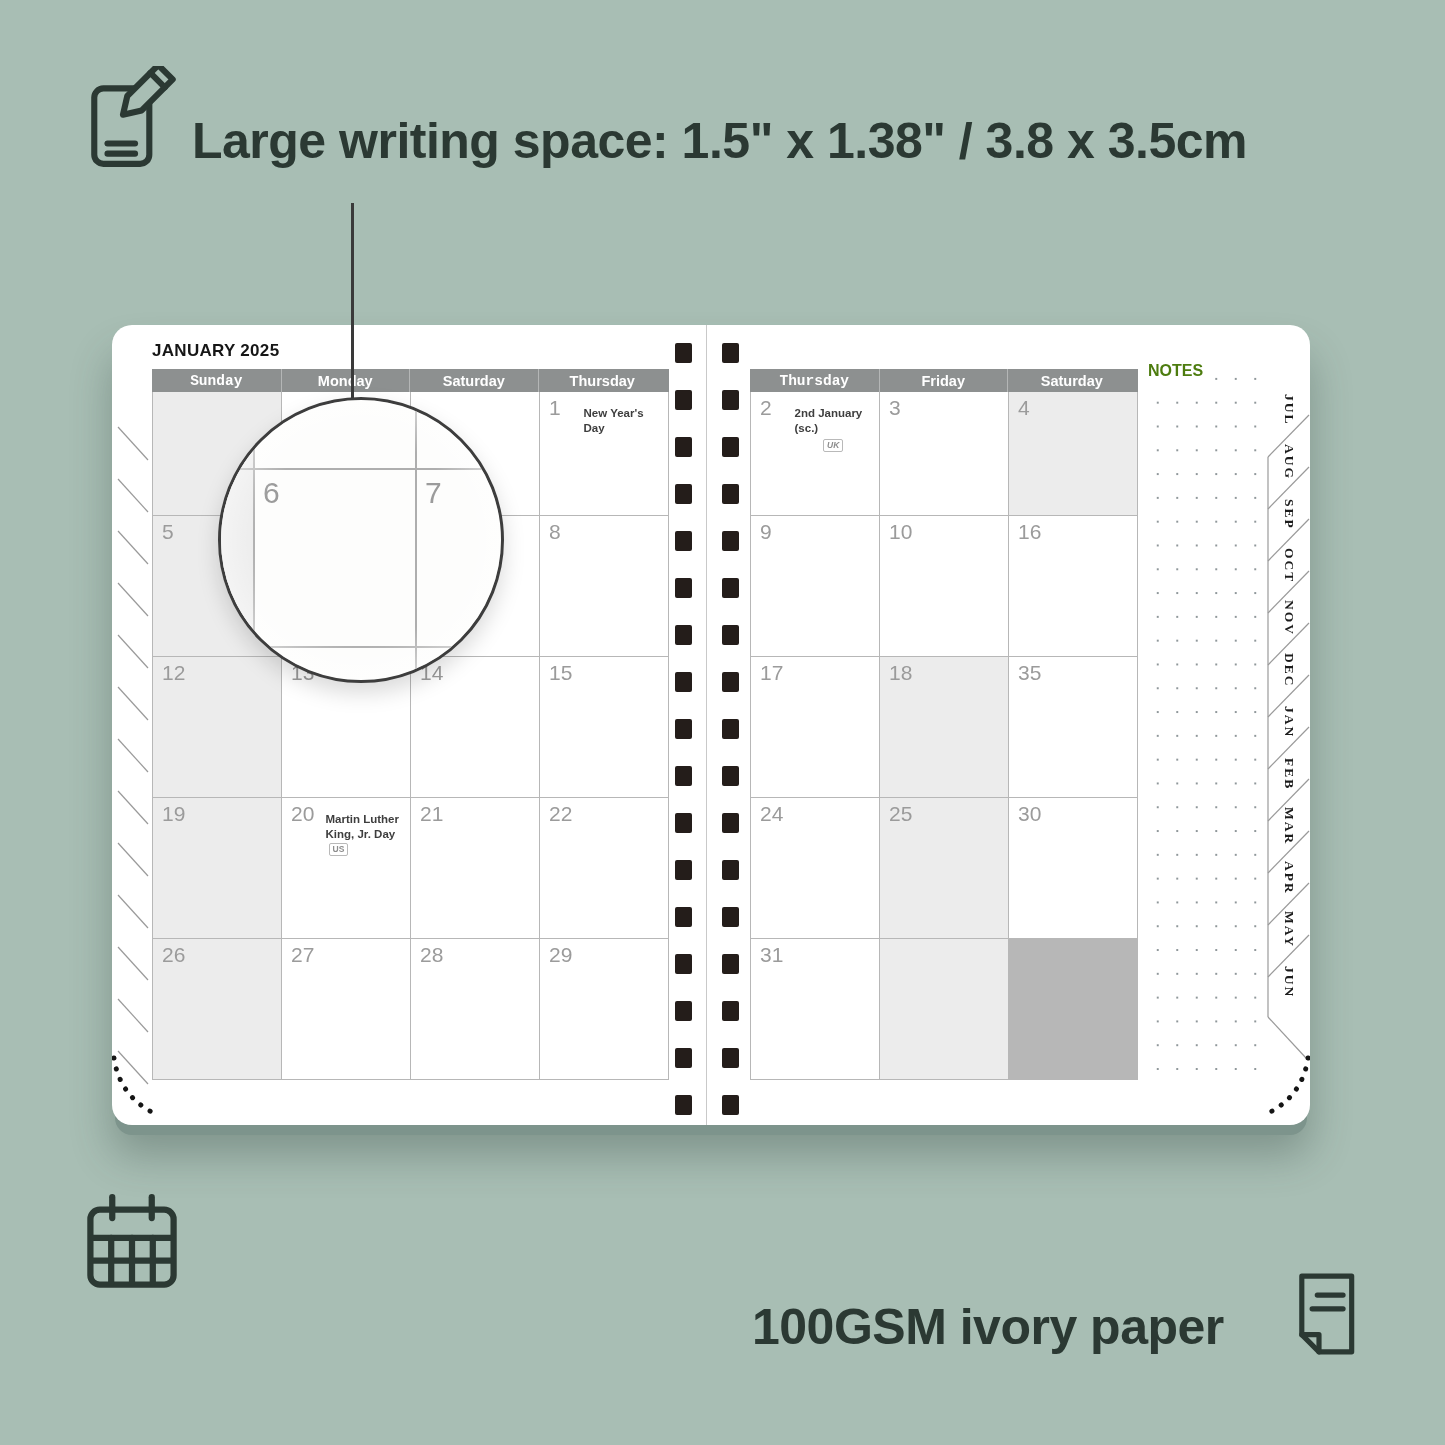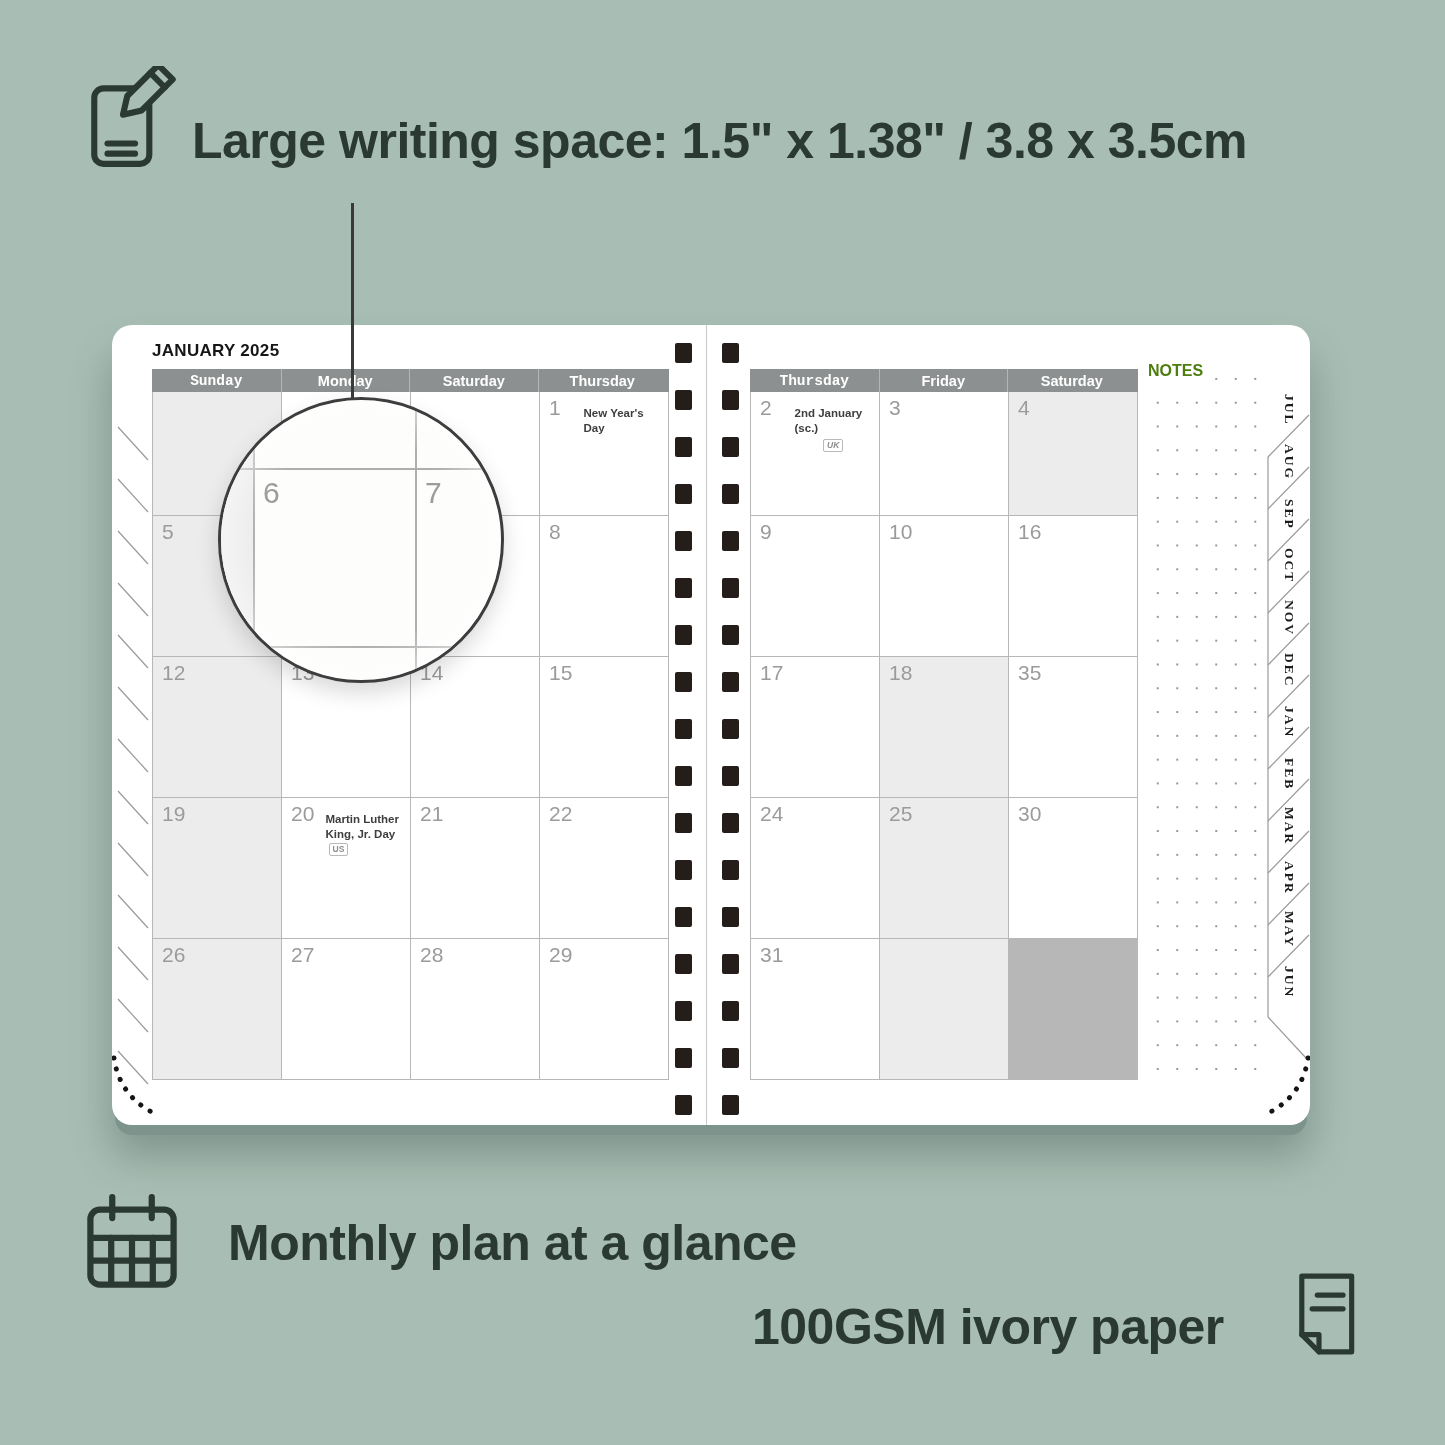--- a/index.html
+++ b/index.html
@@ -316,21 +316,20 @@
       <rect x="10" y="18" width="80" height="72" rx="9"></rect>
       <line x1="31" y1="6" x2="31" y2="26"></line>
       <line x1="69" y1="6" x2="69" y2="26"></line>
       <line x1="12" y1="45" x2="88" y2="45"></line>
       <line x1="12" y1="67" x2="88" y2="67"></line>
       <line x1="30" y1="45" x2="30" y2="88"></line>
       <line x1="50" y1="45" x2="50" y2="88"></line>
       <line x1="70" y1="45" x2="70" y2="88"></line>
     </g>
   </svg>
-  <div class="feat-text" style="left:228px;top:1214px;">Monthly plan at a glance</div>
 
   <div class="feat-text" style="left:752px;top:1298px;">100GSM ivory paper</div>
   <svg class="feat-icon" style="left:1276px;top:1264px;" width="86" height="100" viewBox="0 0 100 100">
     <g fill="none" stroke="#2b3933" stroke-width="6" stroke-linecap="round" stroke-linejoin="round">
       <path d="M30,6 L88,6 L88,94 L50,94 L30,74 Z"></path>
       <path d="M30,74 L50,74 L50,94"></path>
       <line x1="48" y1="28" x2="78" y2="28"></line>
       <line x1="42" y1="44" x2="78" y2="44"></line>
     </g>
   </svg>

